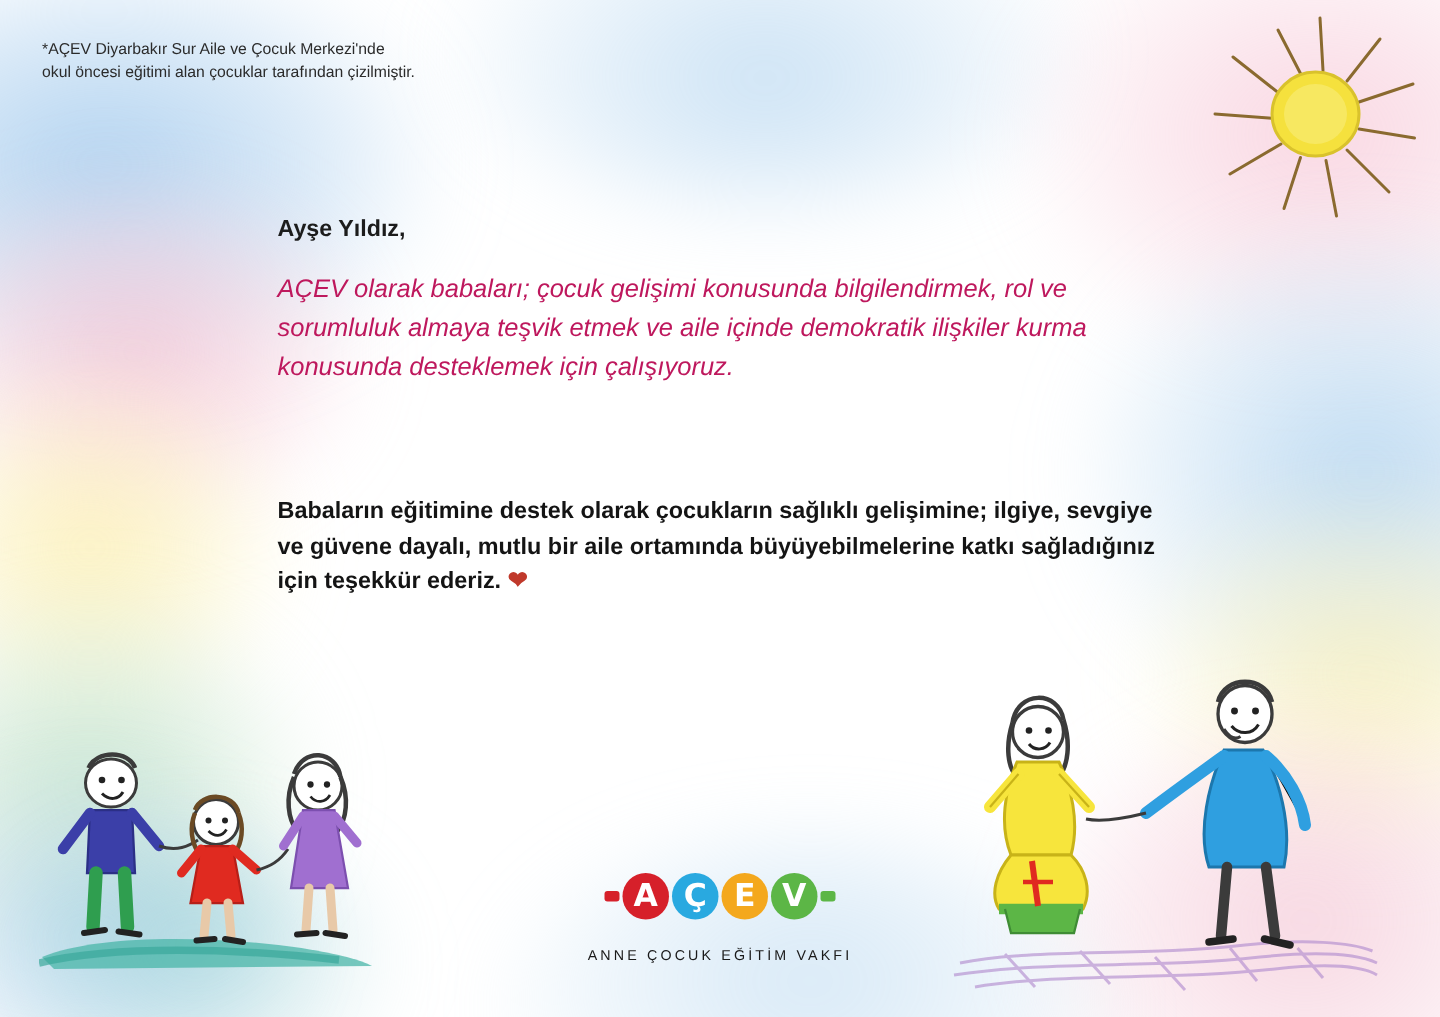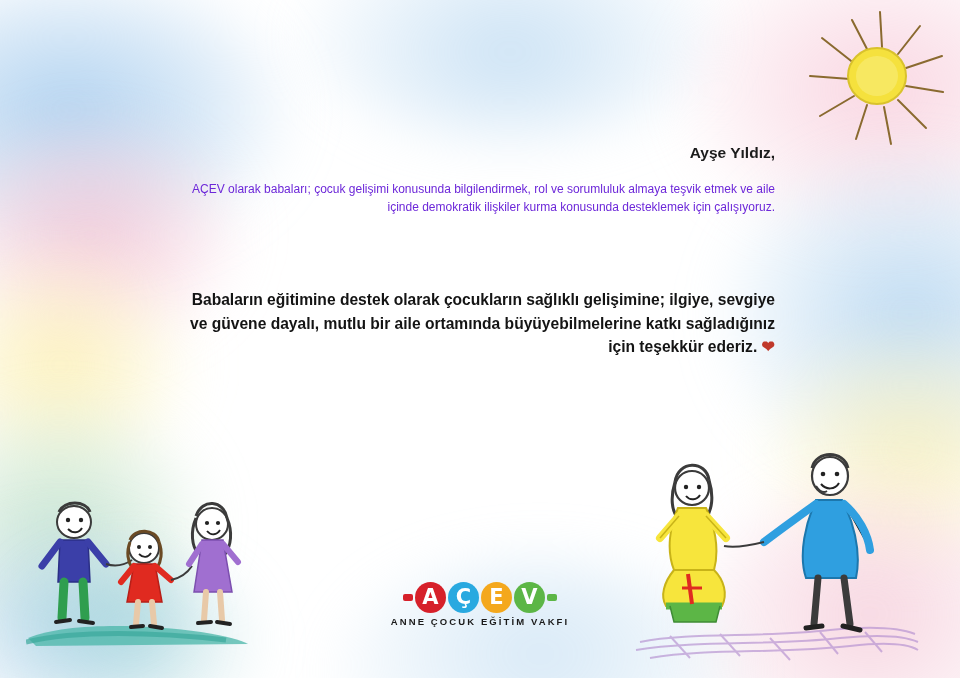--- a/index.html
+++ b/index.html
@@ -85,34 +85,35 @@
     color: #2b2b2b;
     white-space: pre-line;
   }
 
   
   .content {
     position: absolute;
     left: 185px;
     top: 130px;
     width: 590px;
-    text-align: right;
+    text-align: left;
     color: #1c1c1c;
   }
   .name-line {
     font-size: 15.5px;
     font-weight: bold;
     margin: 0;
     padding-top: 14px;
   }
   .para {
-    font-size: 12px;
+    font-size: 17px;
     line-height: 1.52;
     margin: 18px 0 0 0;
-    color: #6d28d9;
+    color: #be185d;
+    font-style: italic;
   }
   .gap-a { height: 26px; }
   .closing {
     font-size: 15.6px;
     font-weight: bold;
     line-height: 1.5;
     margin: 46px 0 0 0;
     color: #141414;
   }
   .heart {
@@ -148,23 +149,23 @@
     justify-content: center;
     font-family: "DejaVu Sans", sans-serif;
     line-height: 1;
   }
   .logo-bar {
     width: 10px;
     height: 7px;
     border-radius: 2px;
   }
   .logo-sub {
-    margin-top: 2px;
+    margin-top: 18px;
     font-size: 9.5px;
-    font-weight: bold;
+    font-weight: normal;
     letter-spacing: 2.1px;
     color: #1a1a1a;
   }
 
   
   .drawing { position: absolute; pointer-events: none; }
   #sun-drawing { right: 10px; top: 4px; }
   #family-left-drawing { left: 26px; bottom: 28px; }
   #family-right-drawing { right: 40px; bottom: 12px; }
 </style>
@@ -179,20 +180,22 @@
   <div class="wash wash-l-green"></div>
   <div class="wash wash-l-blue2"></div>
   <div class="wash wash-tm-blue"></div>
   <div class="wash wash-tr-pink"></div>
   <div class="wash wash-r-blue"></div>
   <div class="wash wash-r-yellow"></div>
   <div class="wash wash-br-pink"></div>
   <div class="wash wash-bm-blue"></div>
   <div class="wash wash-bl-teal"></div>
 
+  <div class="footnote">*AÇEV Diyarbakır Sur Aile ve Çocuk Merkezi'nde
+okul öncesi eğitimi alan çocuklar tarafından çizilmiştir.</div>
 
   <div class="content">
     <p class="name-line">Ayşe Yıldız,</p>
     <p class="para">AÇEV olarak babaları; çocuk gelişimi konusunda bilgilendirmek, rol ve sorumluluk almaya teşvik etmek ve aile içinde demokratik ilişkiler kurma konusunda desteklemek için çalışıyoruz.</p>
     <div class="gap-a"></div>
     <p class="closing">
       <span>Babaların eğitimine destek olarak çocukların sağlıklı gelişimine; ilgiye, sevgiye ve güvene dayalı, mutlu bir aile ortamında büyüyebilmelerine katkı sağladığınız için teşekkür ederiz.</span>
       <span class="heart">❤</span>
     </p>
   </div>

